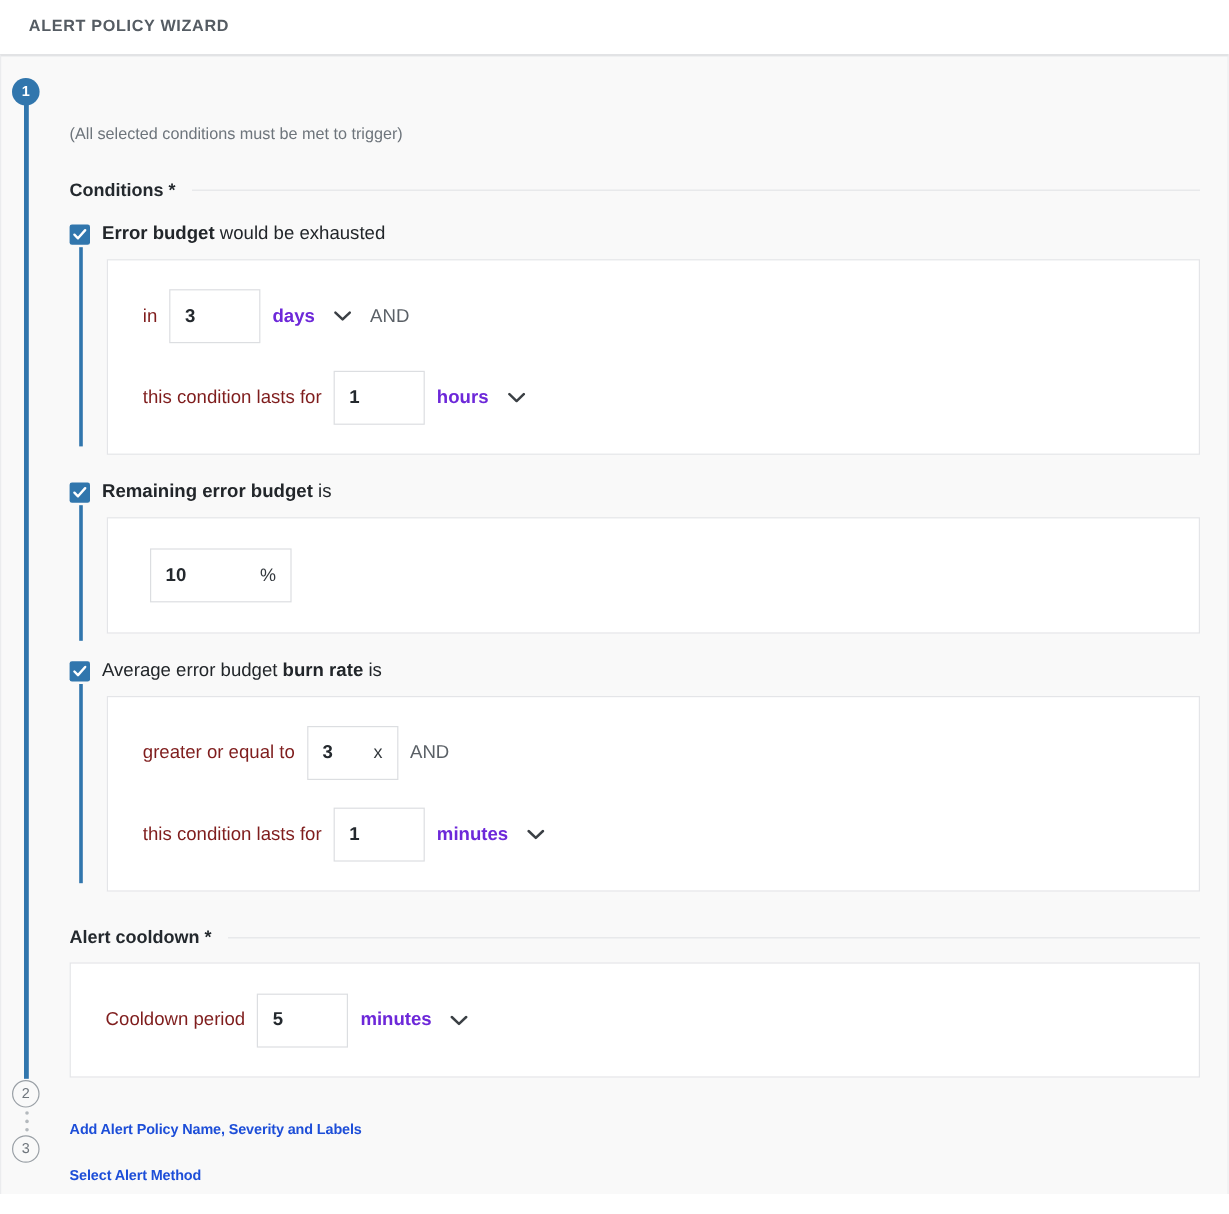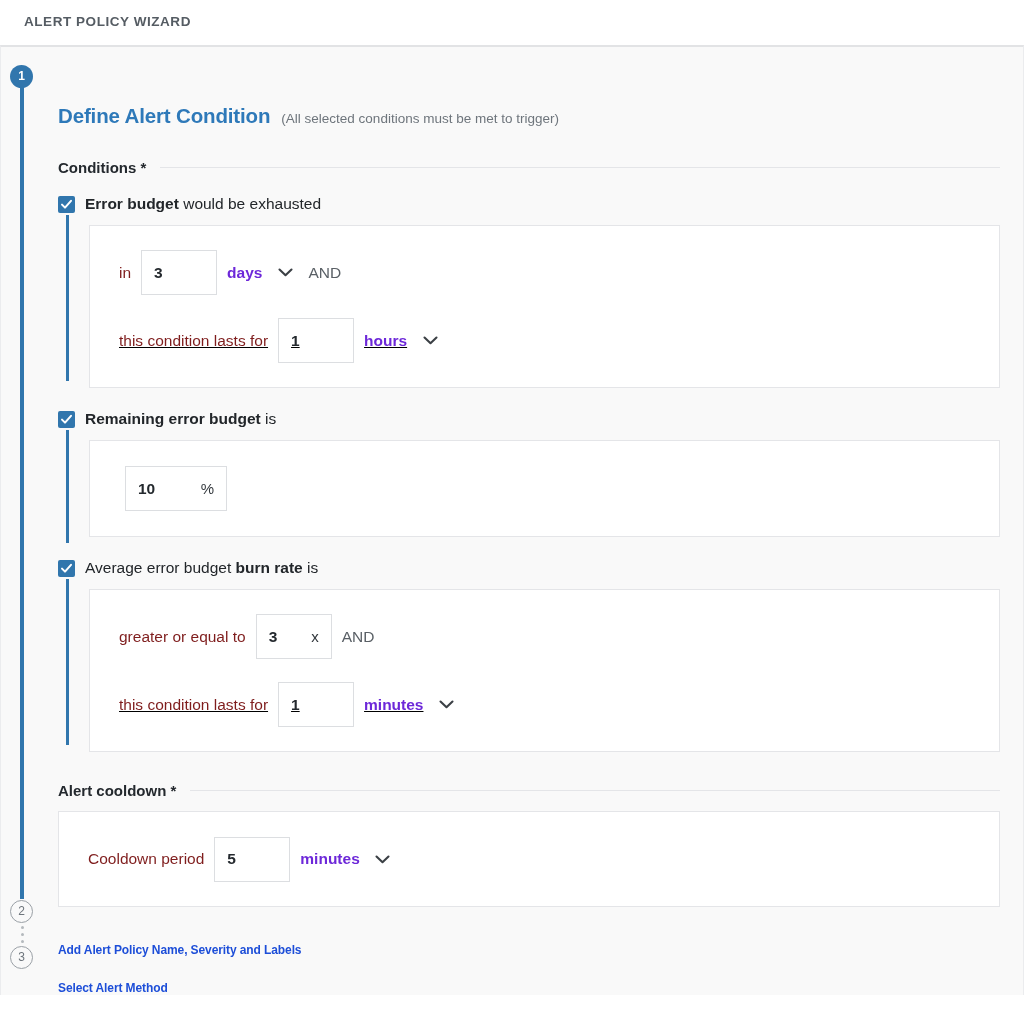--- a/index.html
+++ b/index.html
@@ -162,21 +162,21 @@
     border: 1px solid #e4e5e8;
     padding: 24px 0 24px 0;
     margin-right: 23px;
   }
   .panel-row {
     display: flex;
     align-items: center;
     padding: 0 29px;
     min-height: 45px;
   }
-  .panel-row + .panel-row { margin-top: 23px; text-decoration: underline; }
+  .panel-row + .panel-row { margin-top: 23px; }
 
   .txt {
     font-size: 15.5px;
     color: #7f1d1d;
     font-weight: 400;
   }
   .txt.bold { font-weight: 700; color: #6d28d9; text-align: center; }
   .txt.and { color: #5a6066; }
 
   .field {
@@ -194,21 +194,21 @@
     color: #24292e;
   }
   .field .suffix {
     font-size: 15px;
     font-weight: 400;
     color: #33383d;
     margin-left: auto;
     padding-left: 18px;
   }
   .field.w-num   { width: 76px; }
-  .field.w-pct   { width: 102px; }
+  .field.w-pct   { width: 118px; }
   .field.w-mult  { width: 76px; }
 
   .chev {
     width: 22px;
     display: flex;
     justify-content: center;
     margin: 0 12px;
   }
 
   
@@ -251,21 +251,20 @@
         <i></i>
         <i></i>
       </div>
     <div class="step-circle inactive s2">2</div>
     <div class="step-circle inactive s3">3</div>
   </div>
 
   <div class="content">
 
     <div class="step1-head">
-      <span class="step1-title">Define Alert Condition</span>
       <span class="step1-note">(All selected conditions must be met to trigger)</span>
     </div>
 
     <div class="section-head">
       <span class="section-head-label">Conditions *</span>
       <span class="section-head-rule"></span>
     </div>
 
     <div class="cond">
       <div class="cond-guide" style="height:166px;"></div>

